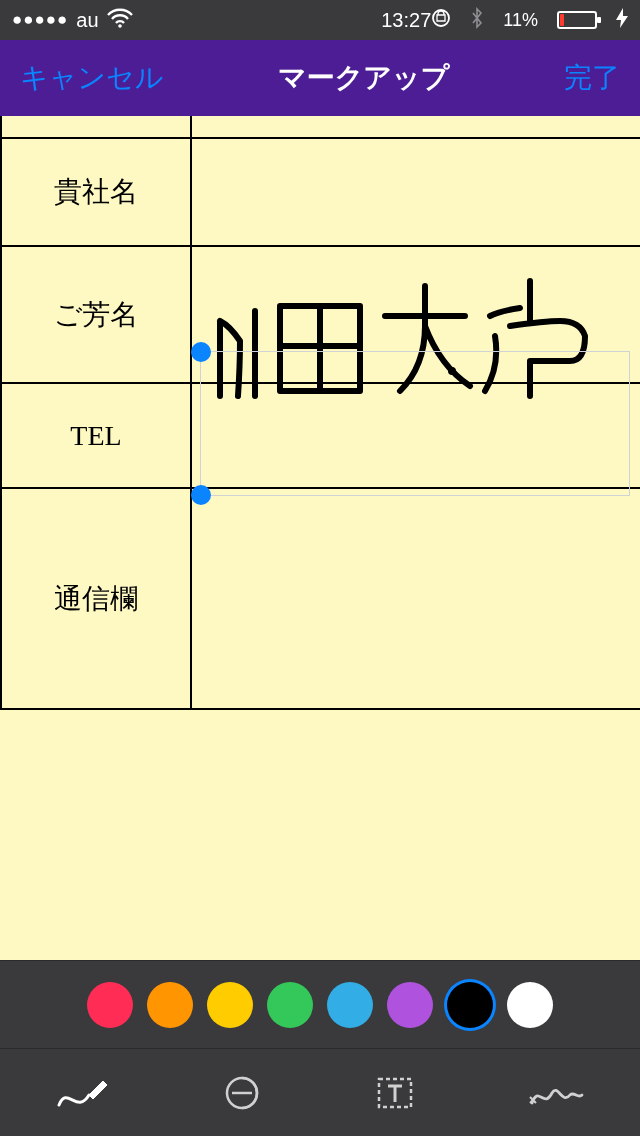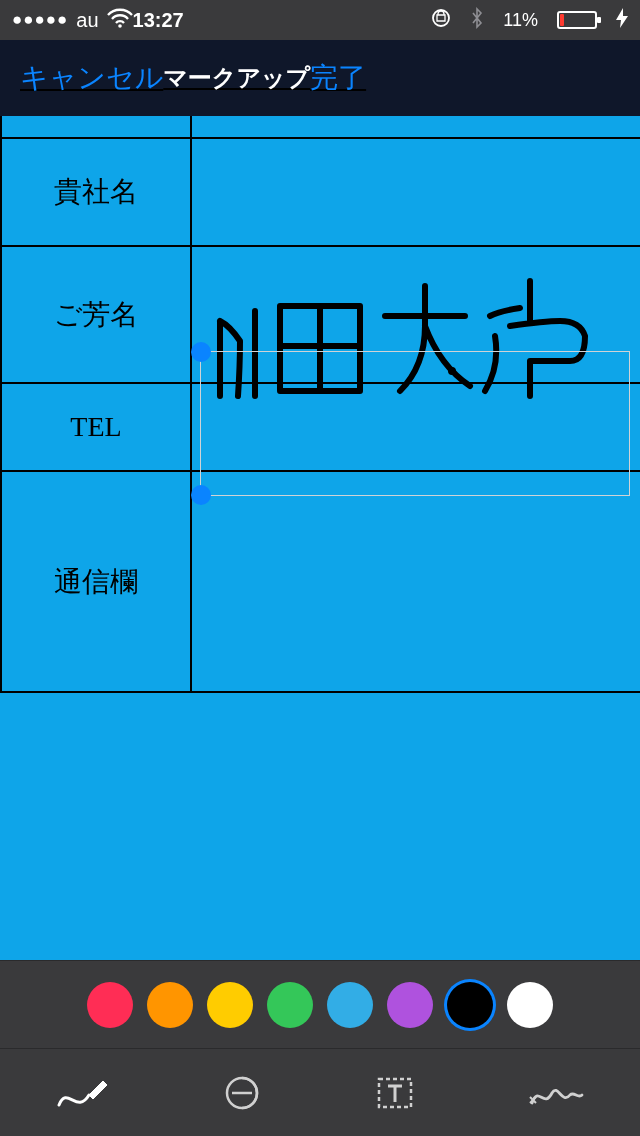--- a/index.html
+++ b/index.html
@@ -3,40 +3,40 @@
 <meta charset="utf-8">
 <style>
   * { margin: 0; padding: 0; box-sizing: border-box; }
   html, body { width: 640px; height: 1136px; overflow: hidden; font-family: -apple-system, "Hiragino Sans", sans-serif; }
   body { display: flex; flex-direction: column; background: #3a3a3c; }
 
   
   .status-bar { height: 40px; background: #3a3a3c; color: #fff; display: flex; align-items: center; padding: 0 12px; font-size: 20px; }
   .sb-left { display: flex; align-items: center; gap: 8px; }
   .sb-dots { letter-spacing: 1px; font-size: 17px; }
-  .sb-center { flex: 1; text-align: left; font-weight: 700; }
+  .sb-center { flex: 1; text-align: right; font-weight: 400; }
   .sb-right { display: flex; align-items: center; gap: 19px; font-size: 18px; }
   .batt { position: relative; width: 40px; height: 18px; border: 2px solid #fff; border-radius: 3px; }
   .batt::after { content: ""; position: absolute; right: -6px; top: 4px; width: 4px; height: 6px; background: #fff; border-radius: 1px; }
   .batt-fill { position: absolute; left: 1px; top: 1px; bottom: 1px; width: 11%; background: #ff3b30; border-radius: 1px; }
 
   
-  .nav { height: 76px; background: #0f172a; display: flex; align-items: center; justify-content: flex-start; padding: 0 20px; text-decoration: underline; }
+  .nav { height: 76px; background: #4c1d95; display: flex; align-items: center; justify-content: space-between; padding: 0 20px; }
   .nav-btn { color: #0a84ff; font-size: 28px; background: none; border: none; cursor: pointer; }
-  .nav-title { color: #fff; font-size: 24px; font-weight: 600; }
+  .nav-title { color: #fff; font-size: 28px; font-weight: 600; }
 
   
-  .doc { flex: 1; background: #0ea5e9; position: relative; overflow: hidden; display:flex; flex-direction:column; }
+  .doc { flex: 1; background: #fef9c3; position: relative; overflow: hidden; display:flex; flex-direction:column; }
   .tbl { width: 100%; border-collapse: collapse; }
   .tbl td { border: 2px solid #000; font-family: "Hiragino Mincho ProN","MS Mincho",serif; font-size: 28px; text-align: center; padding: 10px 0; }
   .tbl .lbl { width: 190px; }
   .r-top td { height: 22px; border-top: none; }
   .r-a td { height: 108px; }
   .r-b td { height: 137px; }
-  .r-c td { height: 88px; border-radius: 32px; }
+  .r-c td { height: 105px; border-radius: 32px; }
   .r-d td { height: 120px; }
   .r-e td { height: 221px; }
   .tbl td.val { text-align: left; padding-left: 8px; border-right: none; }
 
   .handwriting { position: absolute; left: 200px; top: 150px; pointer-events: none; }
 
   
   .sel { position: absolute; left: 200px; top: 235px; width: 430px; height: 145px; border: 1px solid #cfd3d6; pointer-events: none; }
   .handle { position: absolute; width: 20px; height: 20px; border-radius: 50%; background: #0a84ff; }
   .h-tl { left: -10px; top: -10px; }

